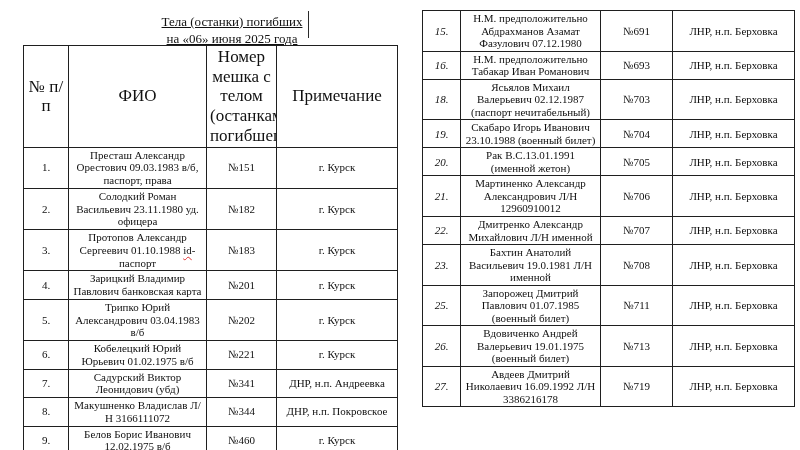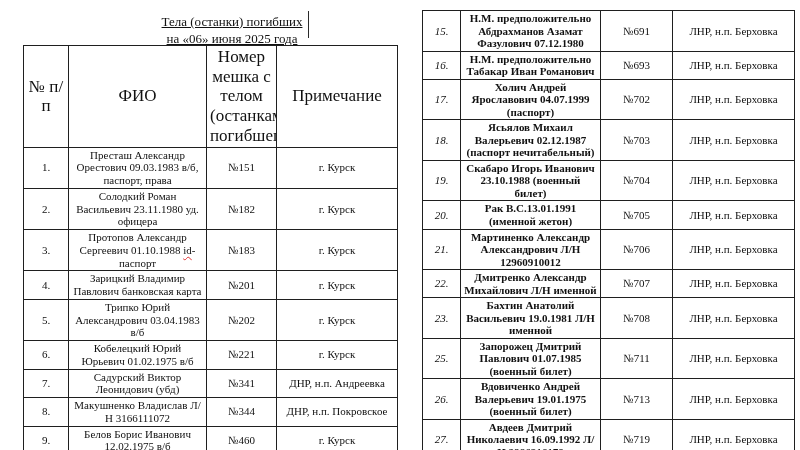--- a/index.html
+++ b/index.html
@@ -57,21 +57,21 @@
   #left-table .col-num  { width: 45px; }
   #left-table .col-fio  { width: 138px; }
   #left-table .col-bag  { width: 70px; }
   #left-table .col-note { width: 121px; }
   #left-table th { font-size: 17px; }
   #right-table {
     left: 422px; top: 10px; width: 365px;
     font-size: 11px; line-height: 1.14;
   }
   #right-table .col-num  { width: 38px; font-style: italic; }
-  #right-table .col-fio  { width: 140px; font-weight: bold; }
+  #right-table .col-fio  { width: 140px; }
   #right-table .col-bag  { width: 72px; }
   #right-table .col-note { width: 122px; }
   .misspelled {
     text-decoration: underline wavy var(--squiggle);
     text-decoration-thickness: 1px;
     text-underline-offset: 2px;
   }
 </style>
 </head>
 <body>
@@ -165,26 +165,20 @@
           <td class="col-bag">№691</td>
           <td class="col-note">ЛНР, н.п. Берховка</td>
         </tr>
         <tr>
           <td class="col-num">16.</td>
           <td class="col-fio">Н.М. предположительно Табакар Иван Романович</td>
           <td class="col-bag">№693</td>
           <td class="col-note">ЛНР, н.п. Берховка</td>
         </tr>
         <tr>
-          <td class="col-num">17.</td>
-          <td class="col-fio">Холич Андрей Ярославович 04.07.1999 (паспорт)</td>
-          <td class="col-bag">№702</td>
-          <td class="col-note">ЛНР, н.п. Берховка</td>
-        </tr>
-        <tr>
           <td class="col-num">18.</td>
           <td class="col-fio">Ясьялов Михаил Валерьевич 02.12.1987 (паспорт нечитабельный)</td>
           <td class="col-bag">№703</td>
           <td class="col-note">ЛНР, н.п. Берховка</td>
         </tr>
         <tr>
           <td class="col-num">19.</td>
           <td class="col-fio">Скабаро Игорь Иванович 23.10.1988 (военный билет)</td>
           <td class="col-bag">№704</td>
           <td class="col-note">ЛНР, н.п. Берховка</td>

